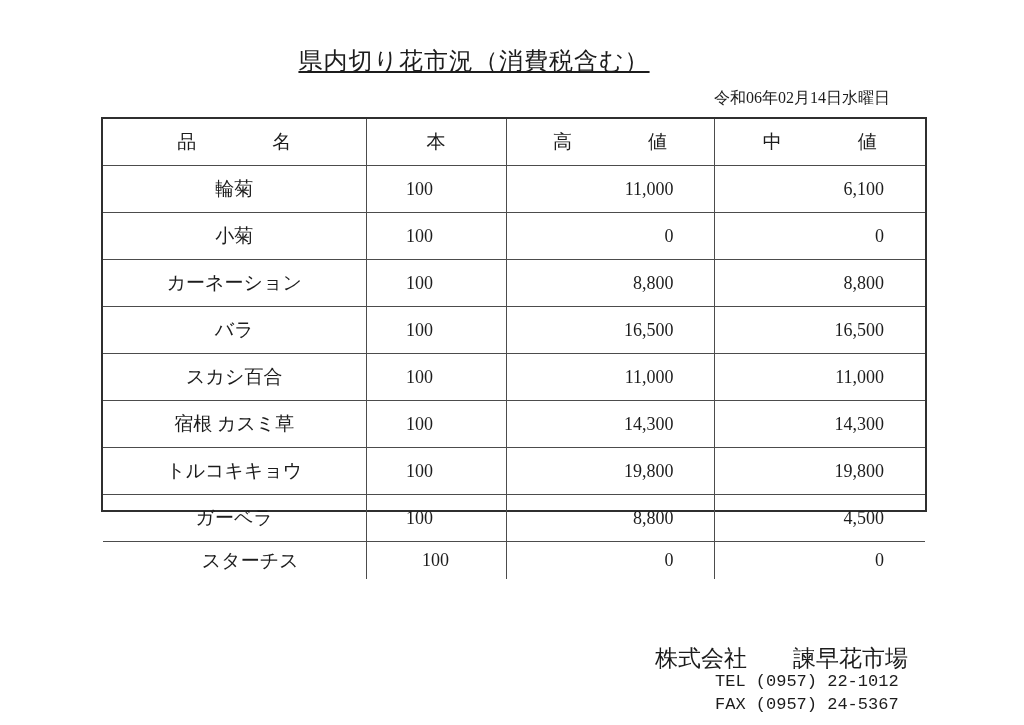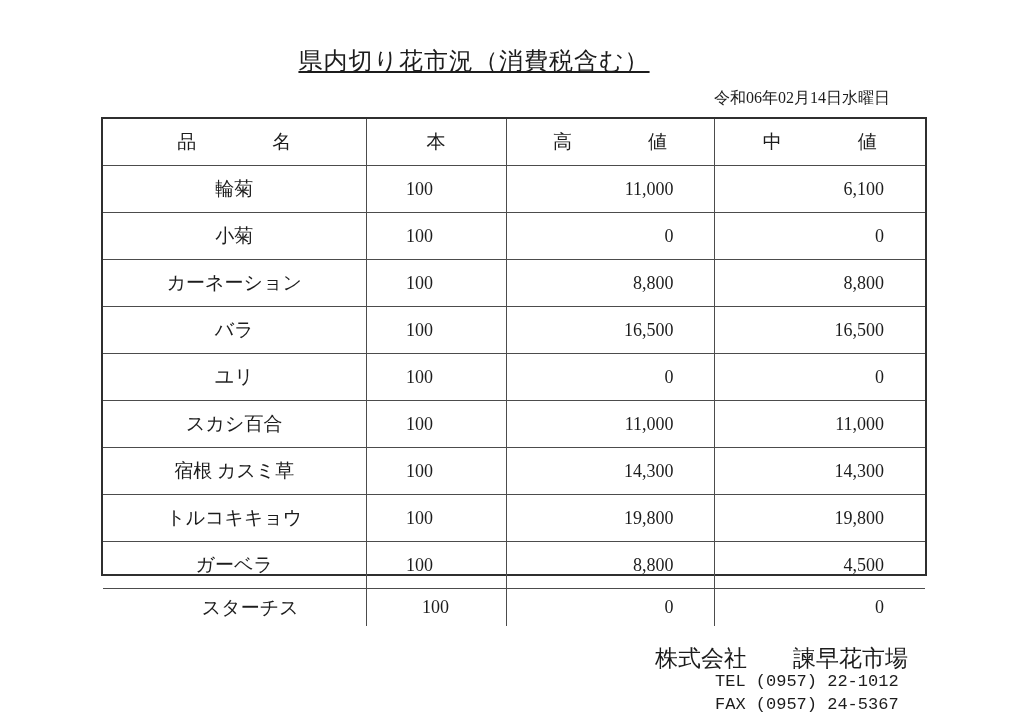--- a/index.html
+++ b/index.html
@@ -28,21 +28,21 @@
     top: 88px;
     right: 134px;
     font-size: 16px;
     white-space: pre;
   }
   .table-wrap {
     position: absolute;
     left: 101px;
     top: 117px;
     width: 826px;
-    height: 459px;
+    height: 395px;
     border: 2px solid #2f2f2f;
     box-sizing: border-box;
   }
   table.price-table {
     border-collapse: collapse;
     table-layout: fixed;
     width: 822px;
   }
   .price-table th, .price-table td {
     padding: 0;
@@ -122,26 +122,20 @@
       <td class="c-high bdr bdb">8,800</td>
       <td class="c-mid bdb">8,800</td>
     </tr>
     <tr>
       <td class="c-name bdr bdb">バラ</td>
       <td class="c-qty bdr bdb">100</td>
       <td class="c-high bdr bdb">16,500</td>
       <td class="c-mid bdb">16,500</td>
     </tr>
     <tr>
-      <td class="c-name bdr bdb">ユリ</td>
-      <td class="c-qty bdr bdb">100</td>
-      <td class="c-high bdr bdb">0</td>
-      <td class="c-mid bdb">0</td>
-    </tr>
-    <tr>
       <td class="c-name bdr bdb">スカシ百合</td>
       <td class="c-qty bdr bdb">100</td>
       <td class="c-high bdr bdb">11,000</td>
       <td class="c-mid bdb">11,000</td>
     </tr>
     <tr>
       <td class="c-name bdr bdb">宿根 カスミ草</td>
       <td class="c-qty bdr bdb">100</td>
       <td class="c-high bdr bdb">14,300</td>
       <td class="c-mid bdb">14,300</td>

